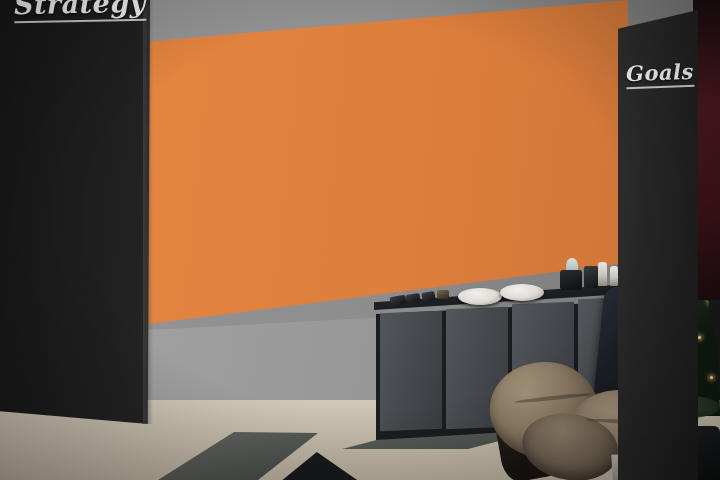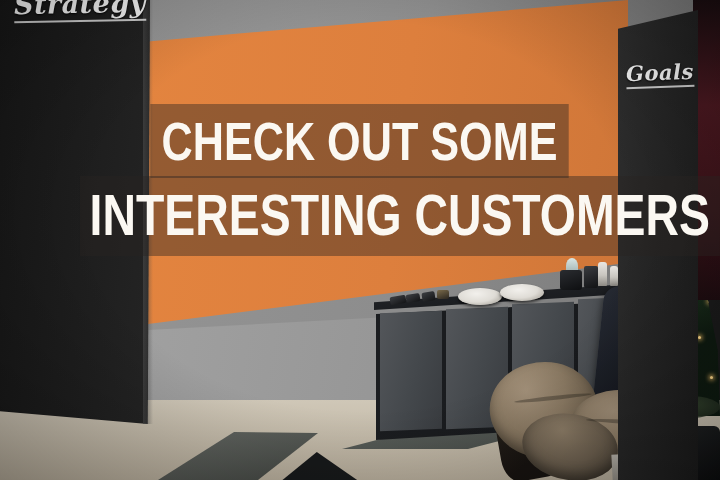--- a/index.html
+++ b/index.html
@@ -524,19 +524,14 @@
       <span class="ul"></span>
     </div>
     <div class="script-label" id="label-goals">
       <span>Goals</span>
       <span class="ul"></span>
     </div>
 
     <div class="vignette"></div>
   </div>
 
-  <div class="title-wrap">
-    <div class="title-line" id="title-line-1">CHECK OUT SOME</div>
-    <br>
-    <div class="title-line" id="title-line-2">INTERESTING CUSTOMERS</div>
-  </div>
 
 </div>
 
 </body></html>

